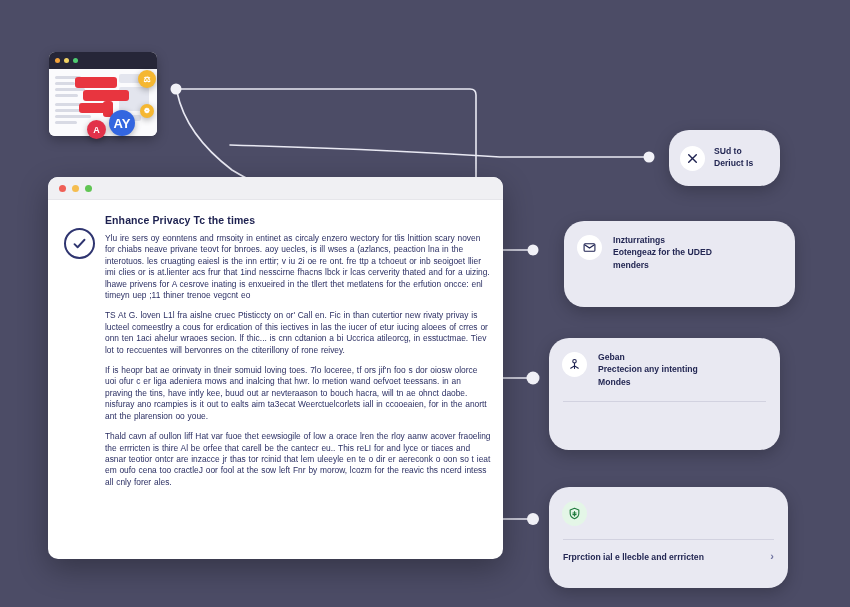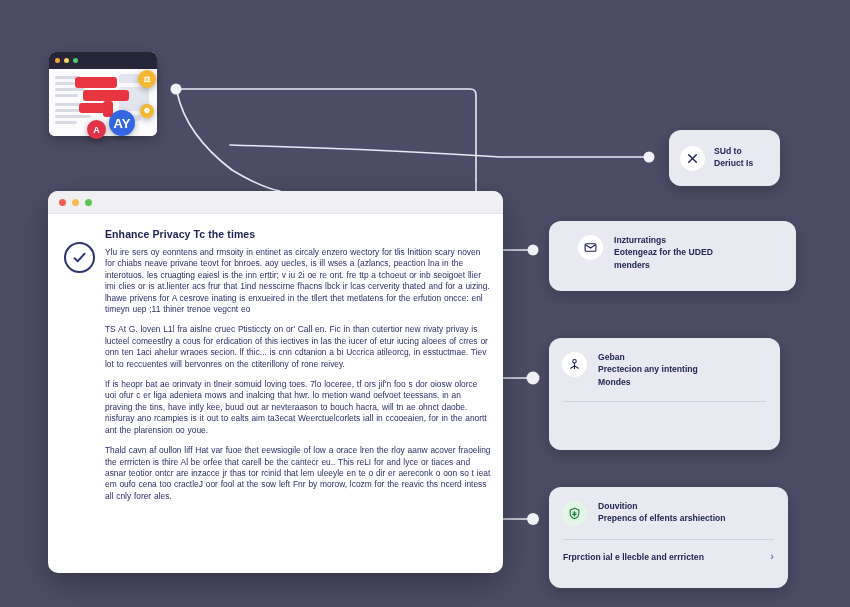--- a/index.html
+++ b/index.html
@@ -22,52 +22,52 @@
   .illus .bar i{width:5px;height:5px;border-radius:50%;display:block;}
   .illus .bar i.r{background:#f2a33c}.illus .bar i.y{background:#f0d264}.illus .bar i.g{background:#4ecb71}
   .illus .body{position:relative;height:67px;background:#fbfbfd;}
   .illus .ln{position:absolute;background:#d8dae4;border-radius:2px;height:3px;}
   .illus .blk{position:absolute;background:#e3e5ee;border-radius:2px;}
   .illus .red{position:absolute;background:#e8353f;border-radius:3px;}
   .badge{position:absolute;border-radius:50%;display:flex;align-items:center;justify-content:center;
      color:#fff;font-size:8px;font-weight:bold;box-shadow:0 2px 6px rgba(0,0,0,.3);}
 
   
-  .doc{position:absolute;left:48px;top:191px;width:455px;height:382px;
+  .doc{position:absolute;left:48px;top:177px;width:455px;height:382px;
        background:#ffffff;border-radius:10px;box-shadow:0 10px 30px rgba(0,0,0,.30);overflow:hidden;}
   .doc .tbar{height:22px;background:#f0f0f3;display:flex;align-items:center;padding-left:11px;gap:6px;
        border-bottom:1px solid #e6e6ea;}
   .doc .tbar i{width:7px;height:7px;border-radius:50%;display:block;}
   .doc .tbar i.r{background:#ef5f56}.doc .tbar i.y{background:#f5bd4f}.doc .tbar i.g{background:#61c554}
   .doc .inner{display:flex;padding:14px 12px 0 12px;}
   .verified{width:27px;height:27px;border-radius:50%;border:2px solid #2f3570;
       flex:0 0 auto;margin:14px 10px 0 4px;display:flex;align-items:center;justify-content:center;}
   .verified svg{width:15px;height:15px;}
   .doctext{flex:1 1 auto;min-width:0;}
   .doctitle{font-size:10.5px;font-weight:bold;color:#1d2150;letter-spacing:.1px;margin:0 0 7px 0;}
   .para{font-size:8.4px;line-height:11.4px;color:#2b2f63;margin:0 0 9px 0;
         word-spacing:.5px;}
 
   
-  .card{position:absolute;background:#e9e9f2;border-radius:12px;
+  .card{position:absolute;background:#e9e9f2;border-radius:20px;
         box-shadow:0 5px 16px rgba(0,0,0,.22);}
   .card .row{display:flex;padding:13px 14px 13px 13px;gap:11px;align-items:flex-start;}
   .ico{width:25px;height:25px;border-radius:50%;background:#ffffff;flex:0 0 auto;
        display:flex;align-items:center;justify-content:center;margin-top:1px;}
   .ico svg{width:13px;height:13px;}
   .ico.green{background:#e4f6e7;}
   .ctext{font-size:8.6px;line-height:12.4px;color:#232753;font-weight:bold;}
   .cdiv{height:1px;background:#d2d2e0;margin:0 14px;}
   .cfoot{display:flex;align-items:center;justify-content:space-between;
          padding:11px 14px 12px 14px;font-size:8.6px;color:#232753;font-weight:bold;}
   .chev{font-size:11px;color:#6f73a0;line-height:1;}
 
   #card1{left:669px;top:130px;width:111px;height:56px;}
   #card1 .row{padding:15px 10px 15px 11px;gap:9px;}
-  #card2{left:549px;top:221px;width:231px;height:70px;padding-left:16px;}
+  #card2{left:564px;top:221px;width:231px;height:86px;}
   #card3{left:549px;top:338px;width:231px;height:112px;}
   #card4{left:549px;top:487px;width:239px;height:101px;}
 </style>
 </head>
 <body>
 
 <div class="canvas">
 
   <svg class="wires" viewBox="0 0 850 607" xmlns="http://www.w3.org/2000/svg">
     <g fill="none" stroke="#e9e9f3" stroke-width="1.6" stroke-linecap="round">
@@ -193,24 +193,20 @@
   </div>
 
   <div class="card" id="card4">
     <div class="row">
       <div class="ico green">
         <svg viewBox="0 0 24 24" fill="none" stroke="#1d7a3c" stroke-width="2" stroke-linecap="round" stroke-linejoin="round">
           <path d="M12 2.5l8 3v6c0 5-3.5 8.5-8 10-4.5-1.5-8-5-8-10v-6z"></path>
           <path d="M9 11h6M9 14h6M12 8.5v8"></path>
           </svg>
       </div>
-      <div class="ctext">
-        <div>Douvition</div>
-        <div>Prepencs of elfents arshiection</div>
-      </div>
     </div>
     <div class="cdiv"></div>
     <div class="cfoot">
       <span>Frprction ial e llecble and errricten</span>
       <span class="chev">›</span>
     </div>
   </div>
 
 </div>
 

